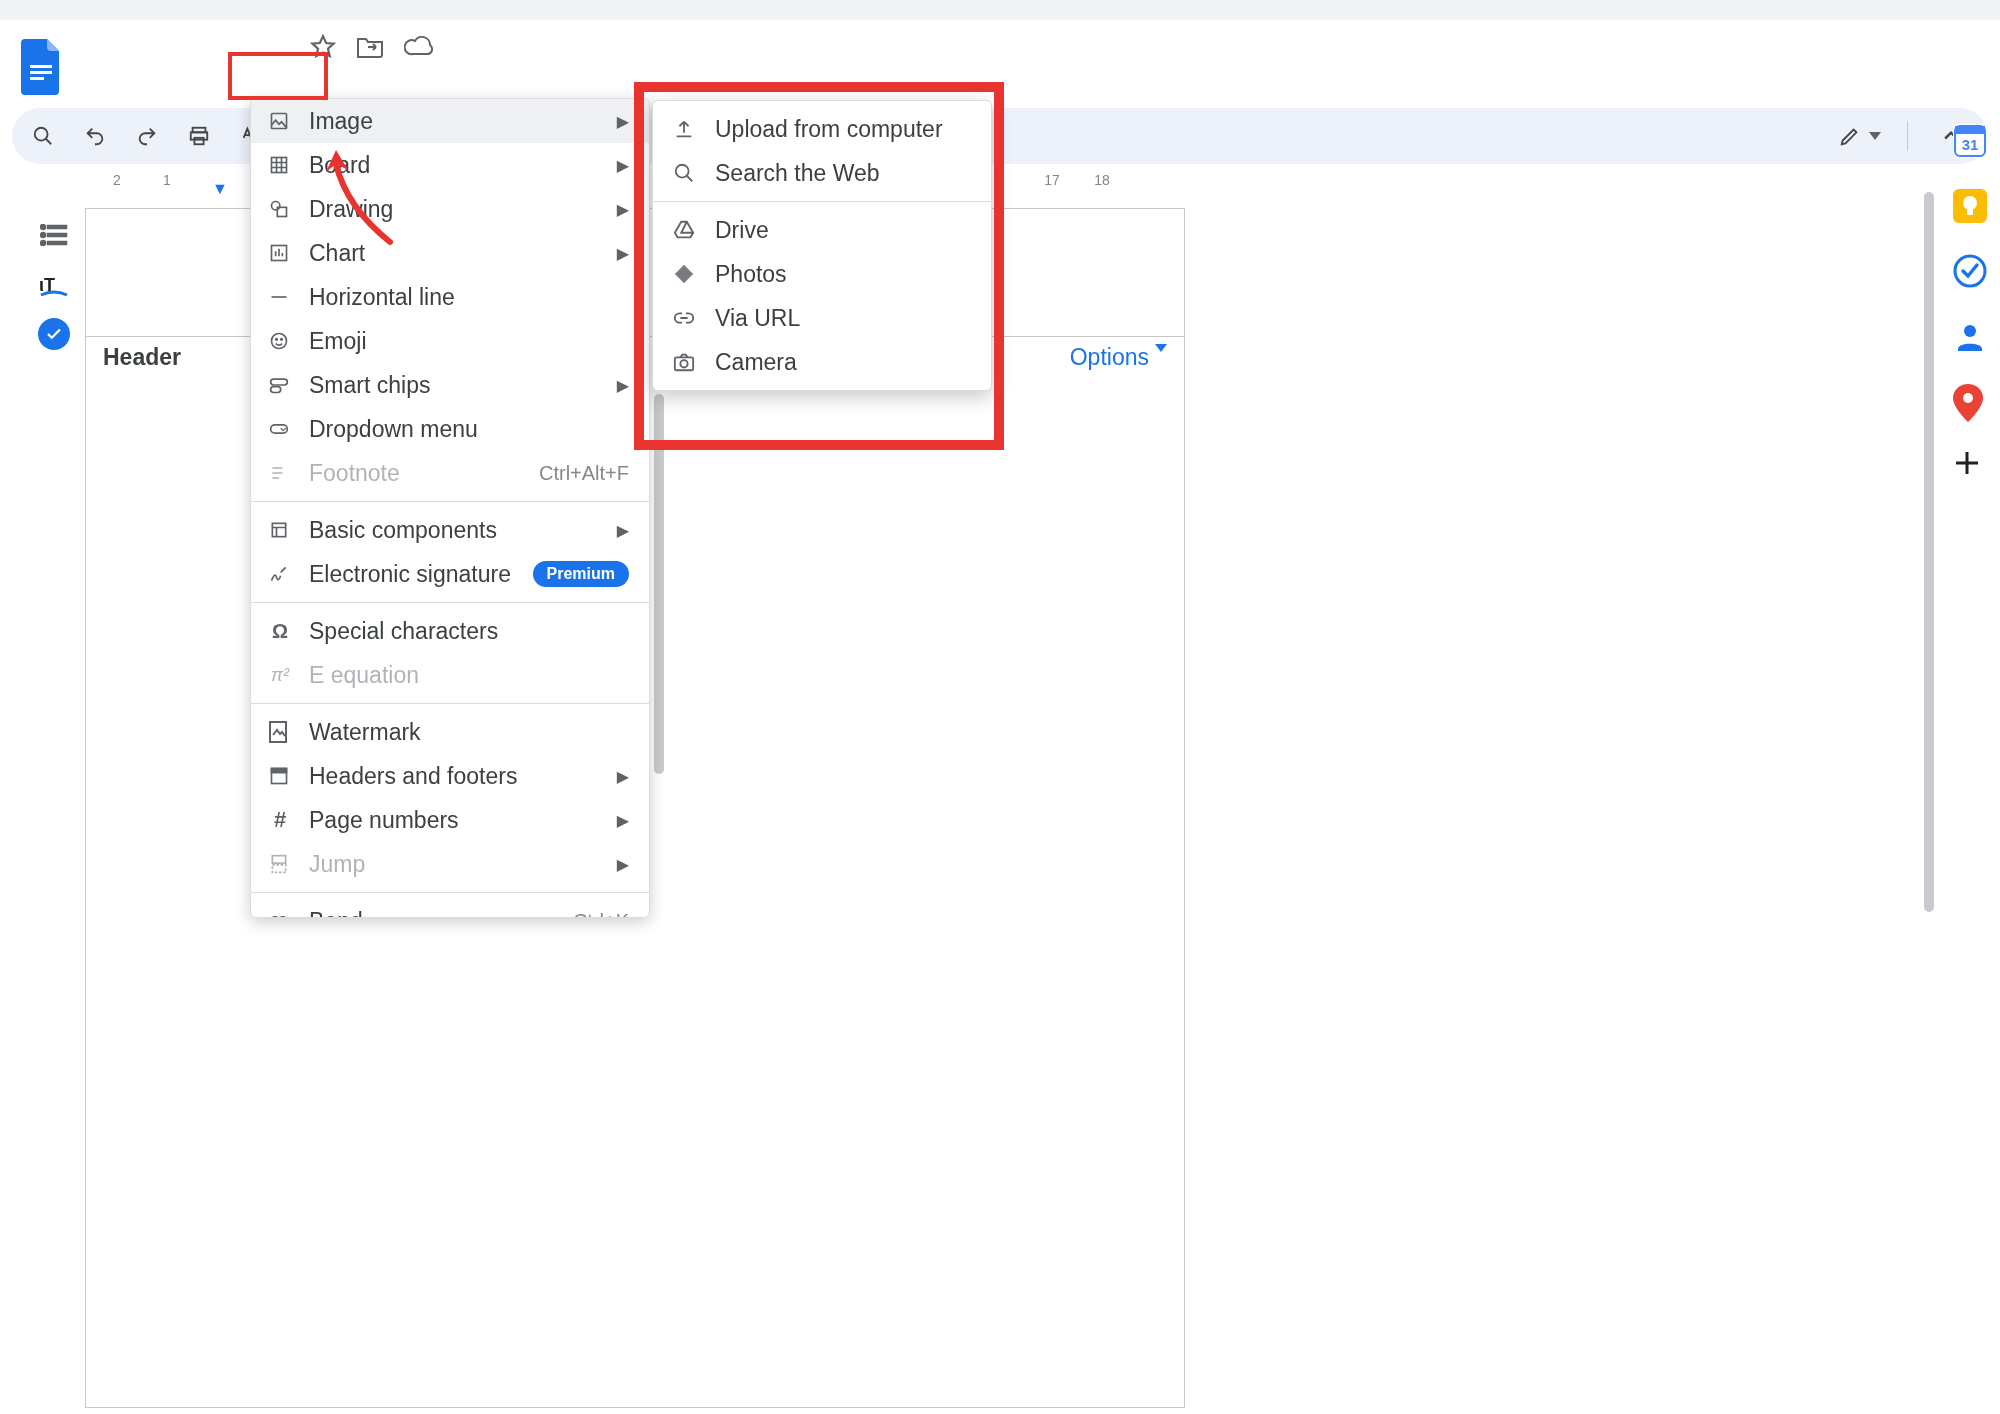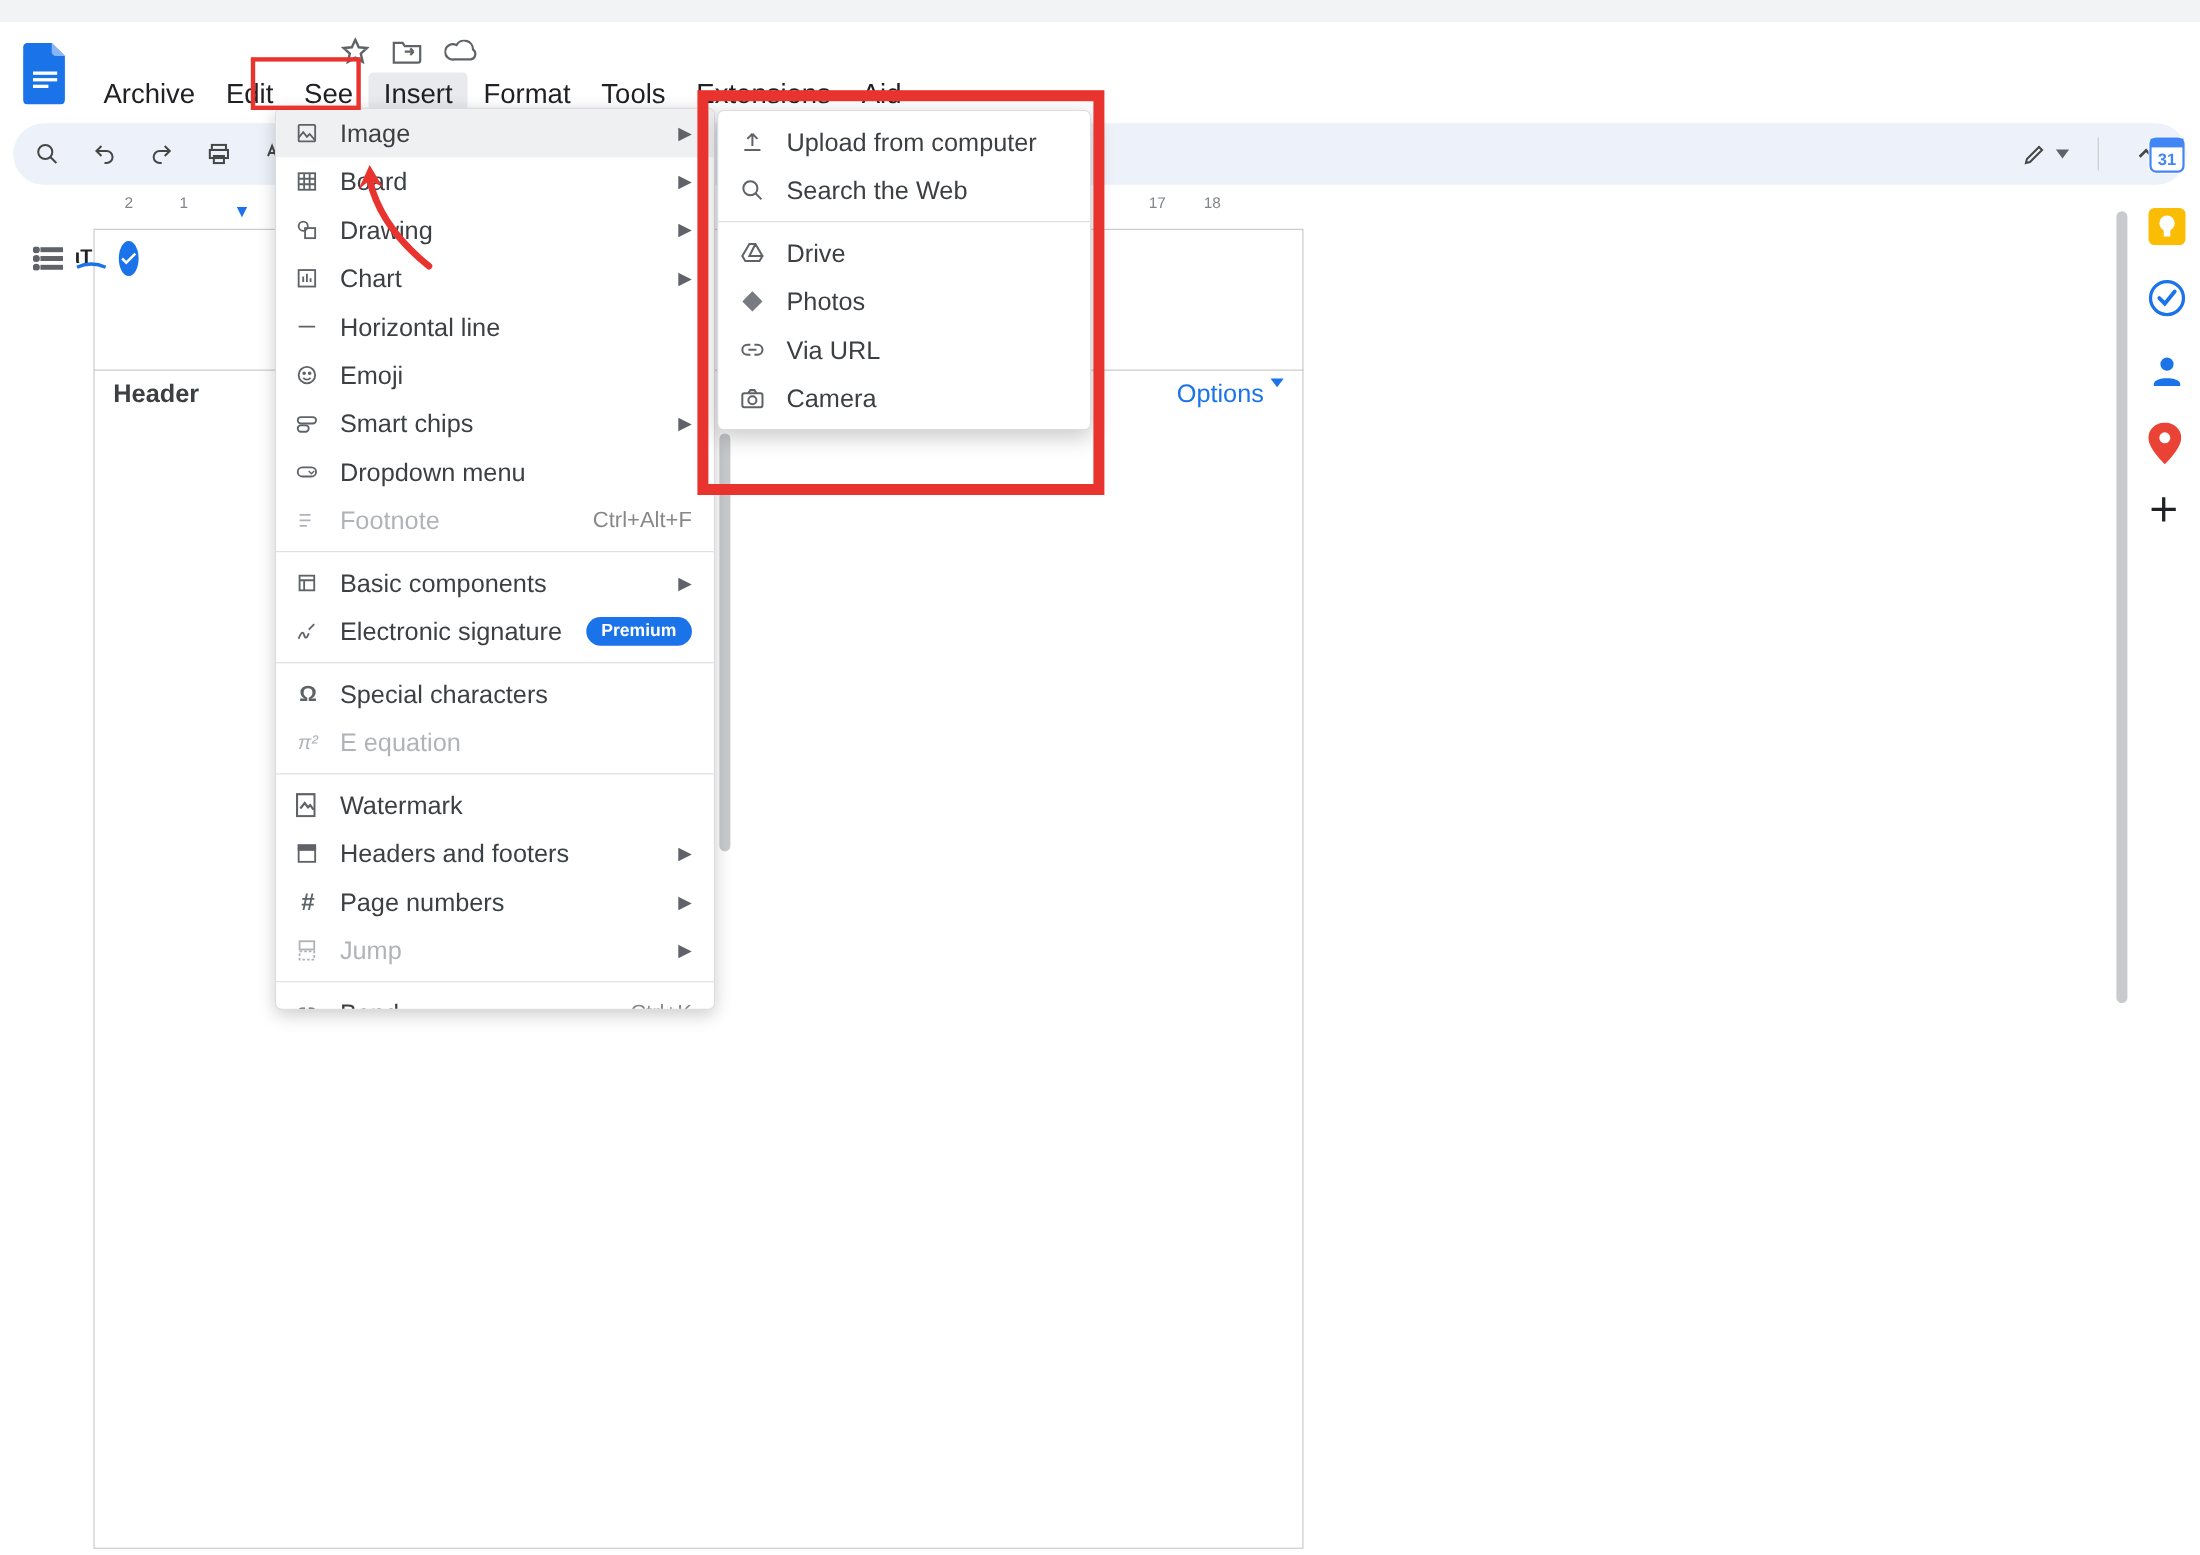--- a/index.html
+++ b/index.html
@@ -17,21 +17,21 @@
   .toolbar-right { position: absolute; right: 20px; display: flex; align-items: center; gap: 22px; }
   .ruler { margin: 6px 12px 0 12px; height: 22px; position: relative; font-size: 14px; color: #80868b; }
   .ruler-mark { position: absolute; top: 2px; transform: translateX(-50%); }
   .ruler-ptr { position: absolute; top: 10px; color: #1a73e8; font-size: 16px; }
   .workspace { position: absolute; top: 200px; left: 0; right: 60px; bottom: 0; }
   .page { position: absolute; left: 85px; top: 8px; width: 1100px; height: 1200px; background: #fff; border: 1px solid #c7c7c7; }
   .page-header-bar { position: absolute; left: 85px; top: 136px; width: 1100px; height: 42px; border-top: 1px solid #c6c6c5; display: flex; align-items: center; padding: 0 18px; font-size: 23px; }
   .page-header-bar .label { font-weight: 600; color: #3c4043; }
   .page-header-bar .options { margin-left: auto; color: #1a73e8; display: flex; align-items: flex-start; gap: 6px; }
   .cursor { position: absolute; left: 210px; top: 70px; width: 2px; height: 30px; background: #000; }
-  .left-mini { position: absolute; left: 30px; top: 214px; width: 48px; display: flex; flex-direction: row; gap: 10px; align-items: center; text-align: center; }
+  .left-mini { position: absolute; left: 30px; top: 214px; width: 48px; display: flex; flex-direction: column; gap: 10px; align-items: center; text-align: center; }
   .mini-btn { width: 48px; height: 42px; border-radius: 6px; display: flex; align-items: center; justify-content: center; color: #5f6368; cursor: pointer; }
   .mini-circle { width: 32px; height: 32px; border-radius: 50%; background: #1a73e8; display: flex; align-items: center; justify-content: center; color: #fff; }
   .side-panel { position: absolute; right: 0; top: 100px; width: 60px; bottom: 0; display: flex; flex-direction: column; align-items: center; gap: 31px; padding-top: 24px; }
   .side-panel .app { width: 34px; height: 34px; border-radius: 6px; }
   .dropdown { position: absolute; left: 250px; top: 98px; width: 400px; background: #fff; border: 1px solid #dadce0; border-radius: 6px; box-shadow: 0 4px 16px rgba(0,0,0,.2); z-index: 30; font-size: 23px; color: #3c4043; max-height: 820px; overflow: hidden; }
   .dd-item { display: flex; align-items: center; height: 44px; padding: 0 20px 0 18px; gap: 18px; cursor: pointer; position: relative; }
   .dd-item.hover { background: #eef0f2; }
   .dd-item.disabled { color: #b0b3b8; }
   .dd-ico { width: 22px; text-align: center; color: #5f6368; }
   .dd-item.disabled .dd-ico { color: #b0b3b8; }
@@ -80,30 +80,20 @@
             <path d="M2 4h8l2 3h14v13a2 2 0 0 1-2 2H2z"></path>
             <path d="M12 12h8m0 0-3-3m3 3-3 3"></path>
           </svg>
       </span>
       <span class="title-action">
         <svg width="30" height="22" viewBox="0 0 30 22" fill="none" stroke="#5f6368" stroke-width="2">
             <path d="M9 18a7 7 0 1 1 2-13 8 8 0 0 1 15 4 5 5 0 0 1-2 9H9z"></path>
           </svg>
       </span>
     </div>
-    <div class="menubar">
-      <div class="menubar-item">Archive</div>
-      <div class="menubar-item">Edit</div>
-      <div class="menubar-item">See</div>
-      <div class="menubar-item" style="background:#e8eaed">Insert</div>
-      <div class="menubar-item">Format</div>
-      <div class="menubar-item">Tools</div>
-      <div class="menubar-item">Extensions</div>
-      <div class="menubar-item">Aid</div>
-    </div>
   </div>
 </div>
 
 <div class="toolbar">
   <div class="tool-btn">
       <svg width="22" height="22" viewBox="0 0 24 24" fill="none" stroke="#444746" stroke-width="2">
         <circle cx="10" cy="10" r="7"></circle>
         <path d="M15 15l6 6"></path>
       </svg>
     </div>

